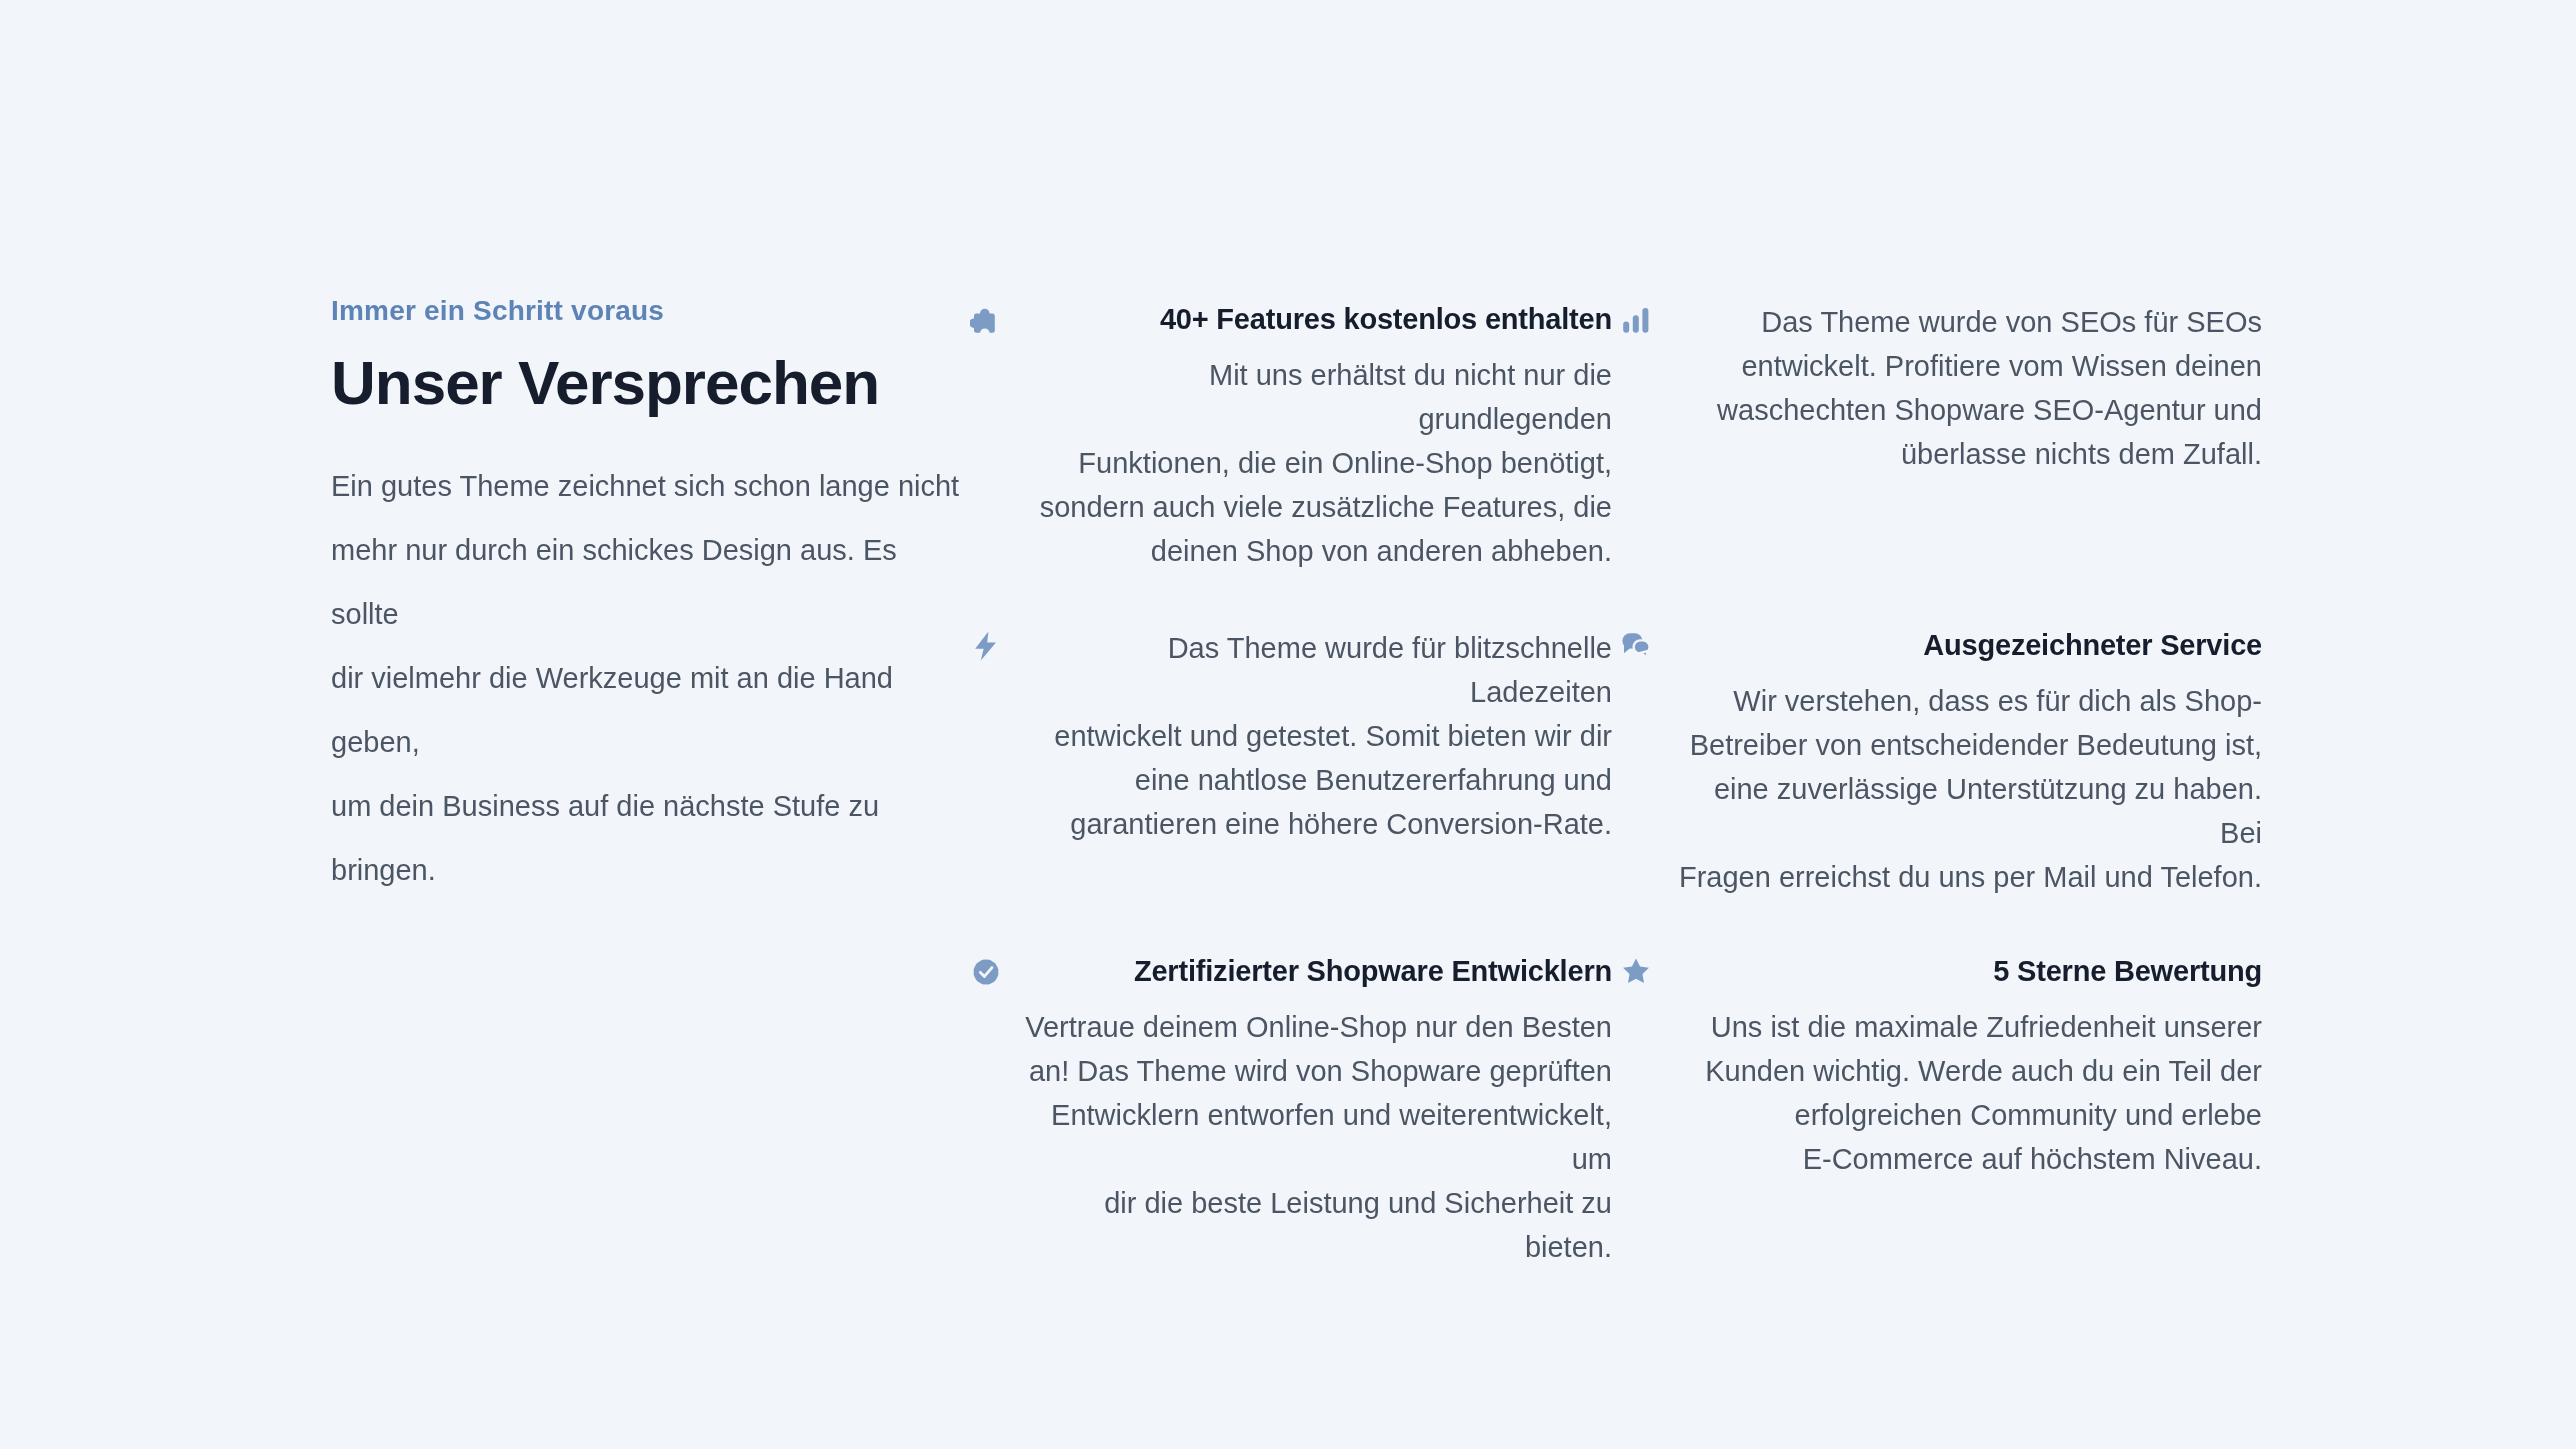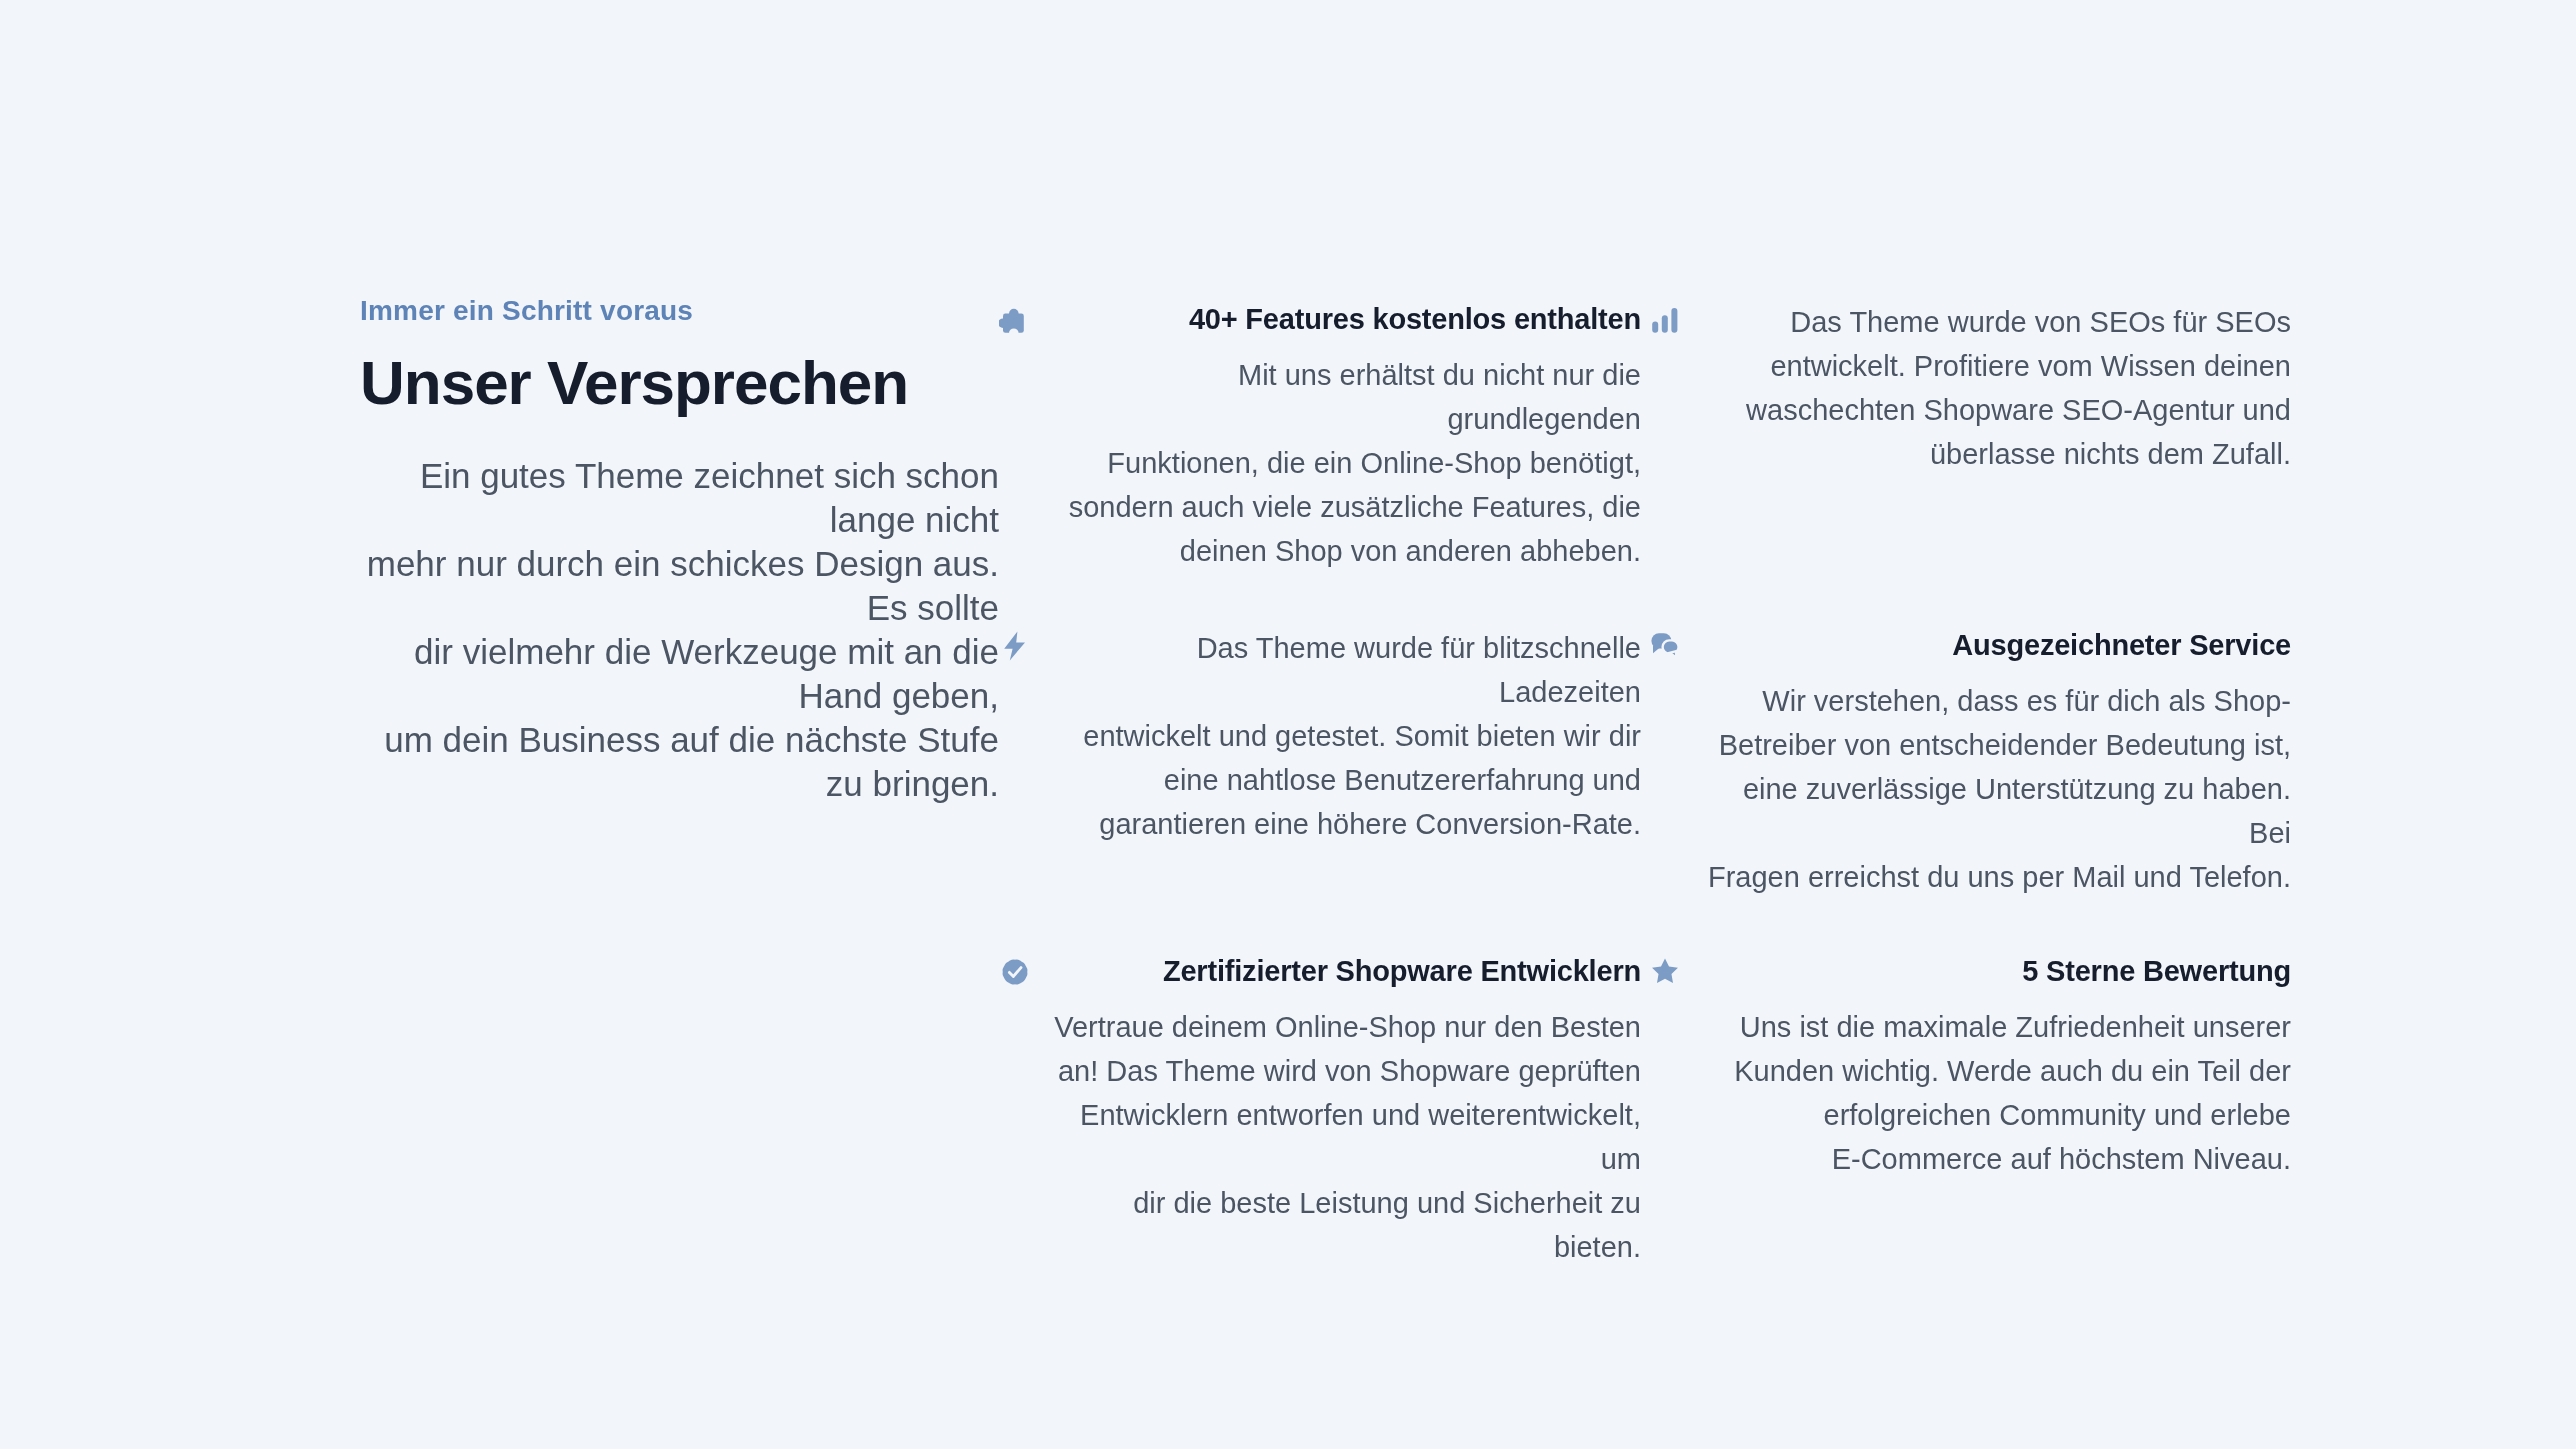--- a/index.html
+++ b/index.html
@@ -15,46 +15,45 @@
     width: 2576px;
     height: 1449px;
     position: relative;
     background: var(--background);
     font-family: "Liberation Sans", "DejaVu Sans", sans-serif;
     overflow: hidden;
   }
   .section {
     position: absolute;
     top: 294px;
-    left: 360px;
+    left: 331px;
     display: flex;
   }
   .intro { width: 639px; flex: none; }
   .eyebrow {
     font-size: 28px;
     font-weight: 700;
     line-height: 34px;
     color: var(--eyebrow);
     letter-spacing: 0.2px;
   }
   .intro h2 {
     margin: 22px 0 0 0;
     font-size: 62px;
     line-height: 66px;
     font-weight: 800;
     letter-spacing: -1px;
     color: var(--heading);
   }
   .intro .lead {
     margin: 38px 0 0 0;
-    font-size: 35px;
-    line-height: 44px;
+    font-size: 29px;
+    line-height: 64px;
     color: var(--body);
     white-space: pre-line;
-    text-align: right;
   }
   .features {
     display: grid;
     grid-template-columns: 650px 650px;
     grid-auto-rows: 326px;
     margin-top: 6px;
   }
   .feature { display: flex; align-items: flex-start; }
   .feature .icon {
     flex: none;

